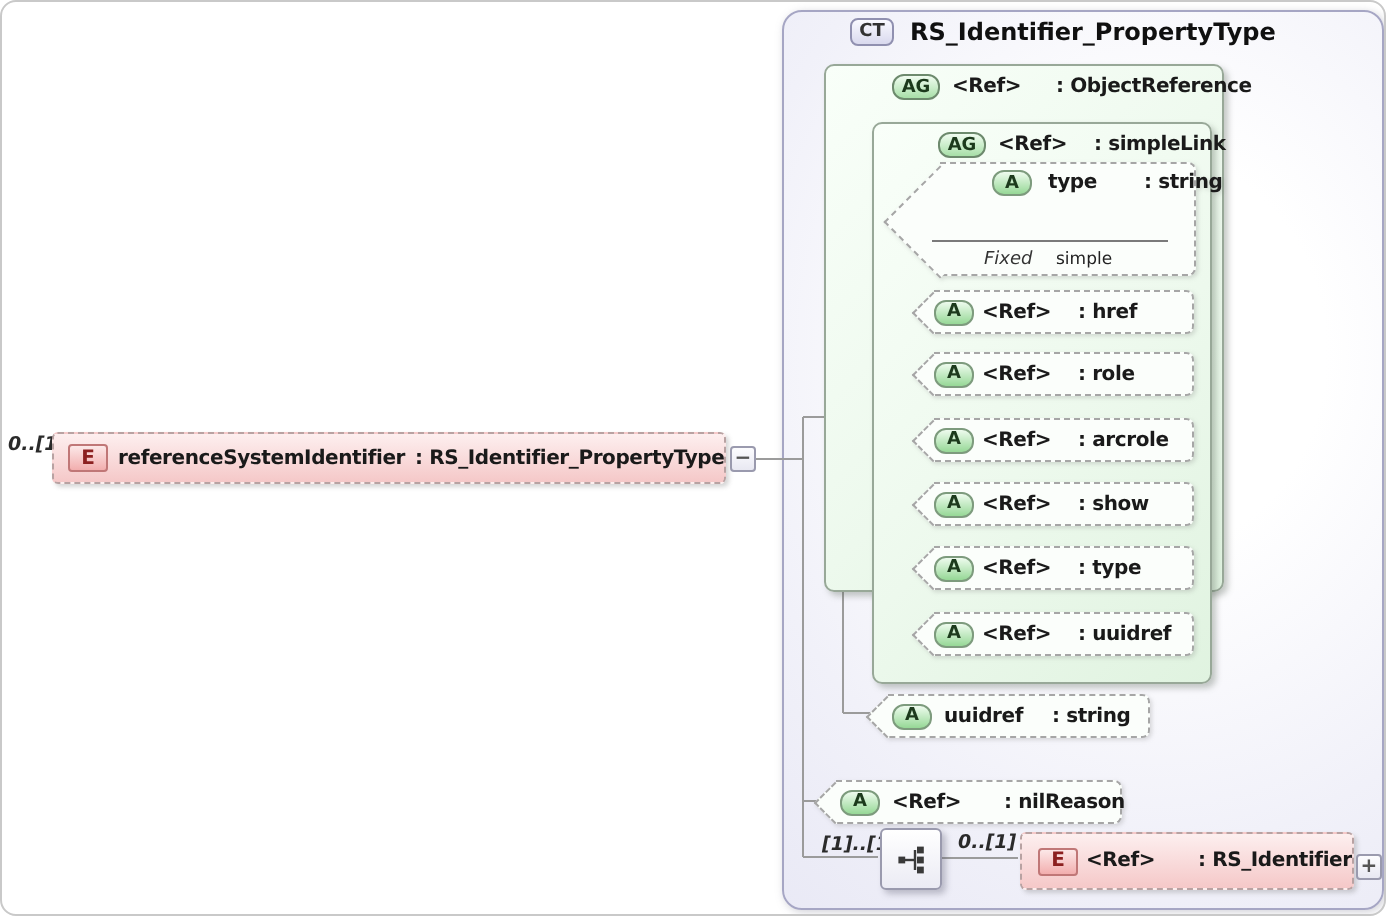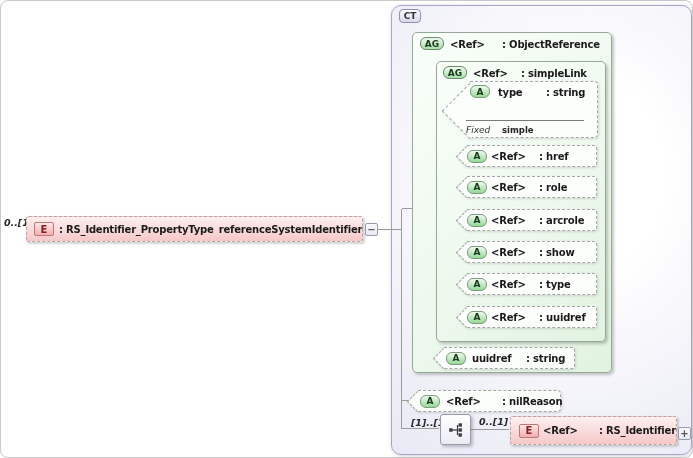--- a/index.html
+++ b/index.html
@@ -45,21 +45,21 @@
     border-radius:0 4px 4px 0; box-sizing:border-box;
     filter:drop-shadow(1.5px 1.5px 1px rgba(120,120,120,0.25));
   }
   .attr-big::before {
     content:""; position:absolute; width:40px; height:40px; left:-20px; top:8.5px;
     background:#fbfefb; border-left:1px dashed #a6a6a6; border-bottom:1px dashed #a6a6a6;
     transform:rotate(45deg); z-index:0; box-sizing:border-box;
   }
   .attr-big > * { position:relative; z-index:1; }
 
-  .row { display:flex; align-items:flex-end; }
+  .row { display:flex; align-items:center;margin-left:26px; }
   .lbl { font-weight:bold; font-size:10px; color:#1a1a1a; white-space:nowrap; letter-spacing:-0.2px; }
   .title { font-weight:bold; font-size:12px; color:#101010; white-space:nowrap; }
   .card { font-style:italic; font-size:9.5px; font-weight:bold; color:#2a2a2a; white-space:nowrap; }
 
   .icon { display:inline-flex; align-items:center; justify-content:center; flex:none; box-sizing:border-box; }
   .icon-ct { width:22px; height:14px; border:1px solid #9090b0; border-radius:4px;
              background:linear-gradient(#fafaff,#d9d9ee); color:#333; font-size:9px; font-weight:bold; }
   .icon-ag { width:24px; height:13px; border:1px solid #6d8a6d; border-radius:6px;
              background:linear-gradient(#f0fcf0,#a8dfa8); color:#1c3a1c; font-size:9px; font-weight:bold; }
   .icon-a  { width:20px; height:13px; border:1px solid #7d9b7d; border-radius:6px;
@@ -72,21 +72,21 @@
     background:linear-gradient(#fcfcfe,#e8e8f2); color:#555; font-size:10px; line-height:10px;
     display:flex; align-items:center; justify-content:center; font-weight:bold; cursor:pointer;
   }
   .seq-box {
     width:31px; height:31px; box-sizing:border-box; border:1px solid #9a9aae; border-radius:3px;
     background:linear-gradient(#ffffff,#ebebf4); box-shadow:2px 2px 3px rgba(90,90,110,0.35);
     display:flex; align-items:center; justify-content:center;
   }
   .sep-line { border-top:1px solid #7a7a7a; }
   .facet-label { font-style:italic; font-size:9px; color:#333; width:36px; flex:none; }
-  .facet-value { font-weight:bold; font-size:8.5px; color:#222; white-space:nowrap; }
+  .facet-value { font-weight:normal; font-size:8.5px; color:#222; white-space:nowrap; }
   .mw40 { min-width:40px; } .mw44 { min-width:44px; } .mw46 { min-width:46px; }
   .mw50 { min-width:50px; } .mw52 { min-width:52px; }
 </style>
 </head>
 <body>
 
 <div class="canvas">
 
   <svg class="wires" width="693" height="458">
     <g stroke="#9b9b9b" stroke-width="1" shape-rendering="crispEdges" fill="none">
@@ -107,35 +107,36 @@
       <path d="M443.5,248.5 H458"></path>
       <path d="M443.5,280.5 H458"></path>
       <path d="M443.5,313.5 H458"></path>
     </g>
   </svg>
 
   <span class="abs card z2" style="left:3px; top:216px;">0..[1]</span>
 
   <div class="abs pink-box z2" style="left:25px; top:215px; width:337px; height:26px; padding-left:7px; gap:5px;">
     <span class="icon icon-e">E</span>
+    <span class="lbl">referenceSystemIdentifier</span>
     <span class="lbl">: RS_Identifier_PropertyType</span>
-    <span class="lbl">referenceSystemIdentifier</span>
   </div>
 
   <div class="abs connector-sq z2" style="left:364px; top:222px;">
     <span>−</span>
   </div>
 
   <div class="abs panel" style="left:390px; top:4px; width:301px; height:450px;">
 
     <div class="abs row" style="left:7px; top:3px; gap:8px;">
       <span class="icon icon-ct z2">CT</span>
-    </div>
-
-    <div class="abs green-box z2" style="left:20px; top:26px; width:200px; height:341px;">
+      <span class="title z2">RS_Identifier_PropertyType</span>
+    </div>
+
+    <div class="abs green-box z2" style="left:20px; top:26px; width:200px; height:264px;">
       <div class="abs row" style="left:7px; top:4px; gap:6px;">
         <span class="icon icon-ag">AG</span>
         <span class="lbl mw46">&lt;Ref&gt;</span>
         <span class="lbl">: ObjectReference</span>
       </div>
 
       <div class="abs green-box" style="left:23px; top:28px; width:170px; height:281px;">
         <div class="abs row" style="left:6px; top:4px; gap:6px;">
           <span class="icon icon-ag">AG</span>
           <span class="lbl" style="min-width:42px;">&lt;Ref&gt;</span>

